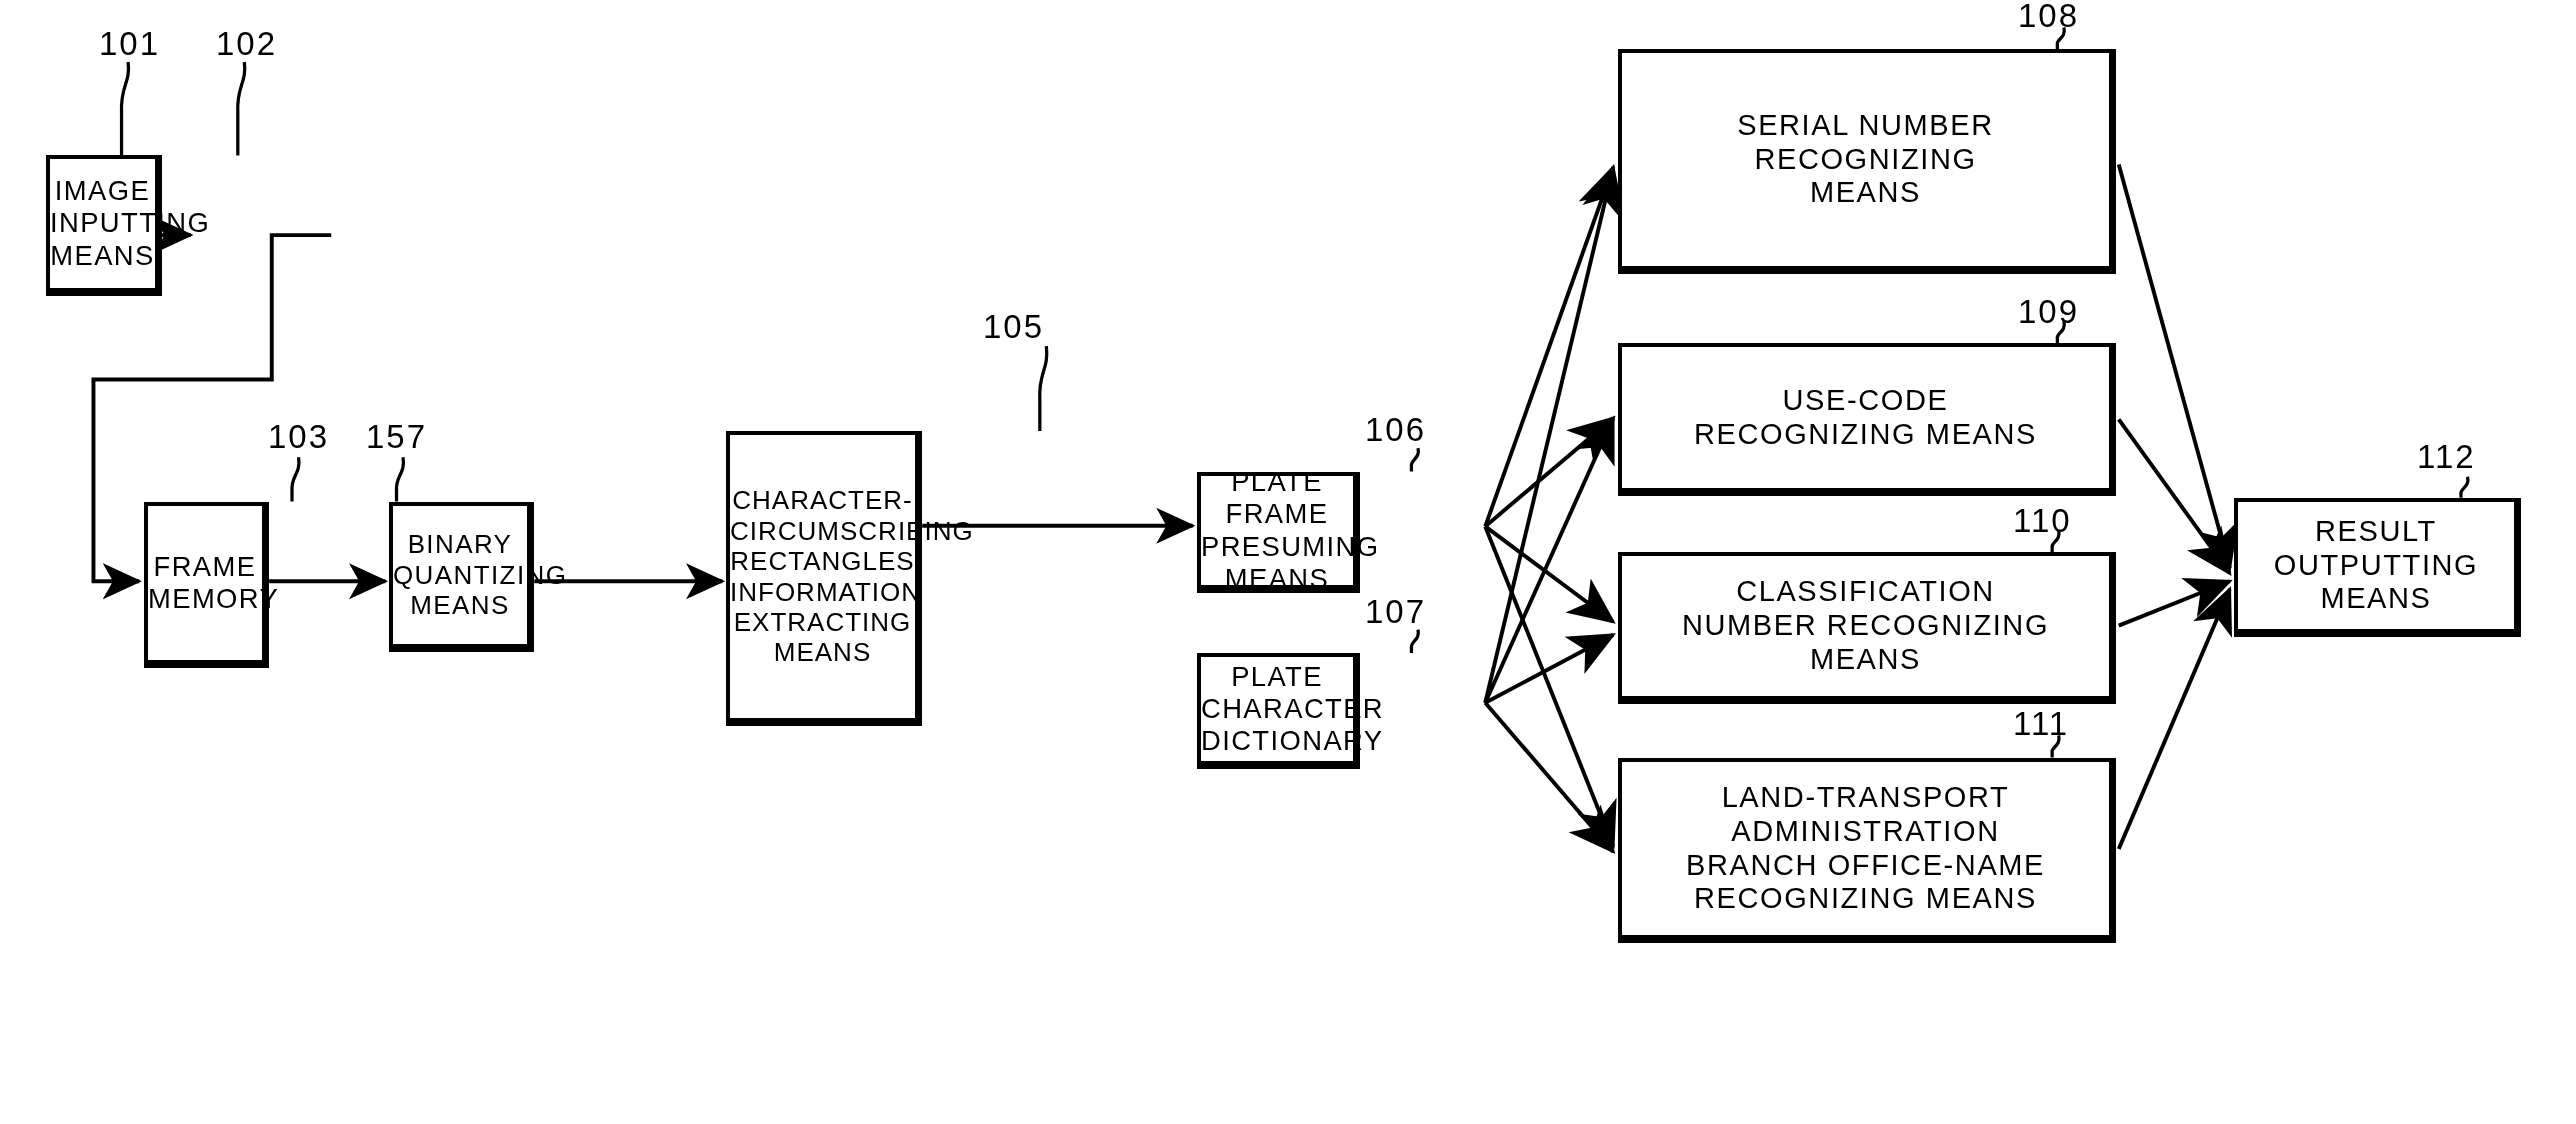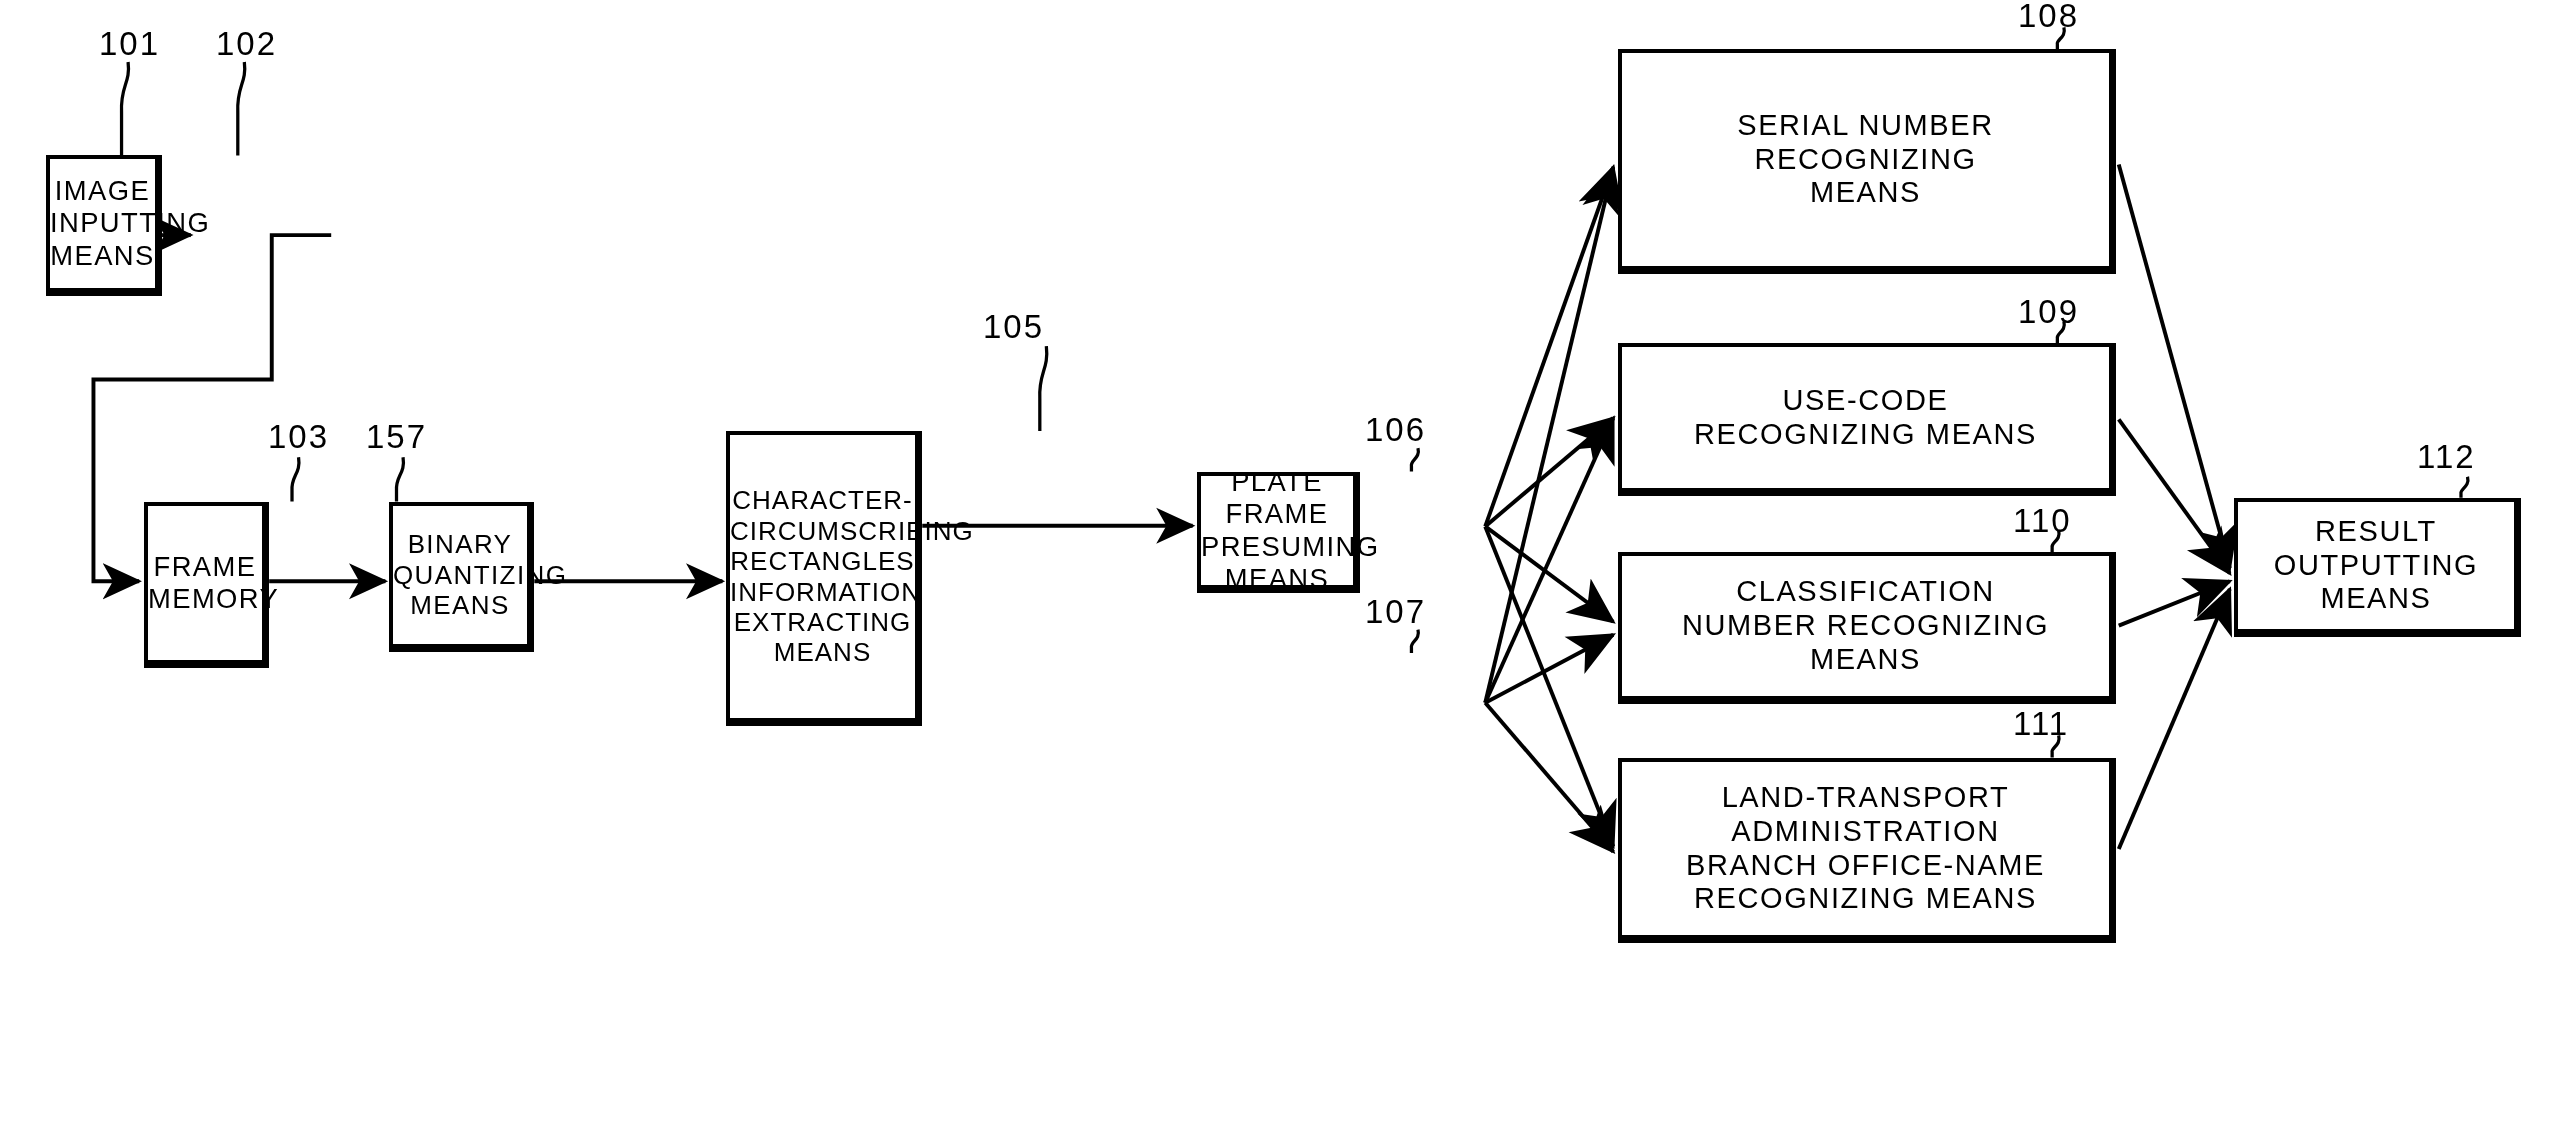--- a/index.html
+++ b/index.html
@@ -125,20 +125,25 @@
 RECTANGLES
 INFORMATION
 EXTRACTING
 MEANS</span>
   </div>
   <div class="blk" style="left: 1197px; top: 472px; width: 163px; height: 121px;">
     <span class="txt" style="font-size: 27.4px; letter-spacing: 1.4px;">PLATE FRAME
 PRESUMING
 MEANS</span>
   </div>
+  <div class="blk" style="left: 1197px; top: 653px; width: 163px; height: 116px;">
+    <span class="txt" style="font-size: 27.4px; letter-spacing: 1.4px;">PLATE
+CHARACTER
+DICTIONARY</span>
+  </div>
   <div class="blk" style="left: 1618px; top: 49px; width: 498px; height: 225px;">
     <span class="txt" style="font-size: 29px; letter-spacing: 1.6px;">SERIAL NUMBER
 RECOGNIZING
 MEANS</span>
   </div>
   <div class="blk" style="left: 1618px; top: 343px; width: 498px; height: 153px;">
     <span class="txt" style="font-size: 29px; letter-spacing: 1.6px;">USE-CODE
 RECOGNIZING   MEANS</span>
   </div>
   <div class="blk" style="left: 1618px; top: 552px; width: 498px; height: 152px;">

